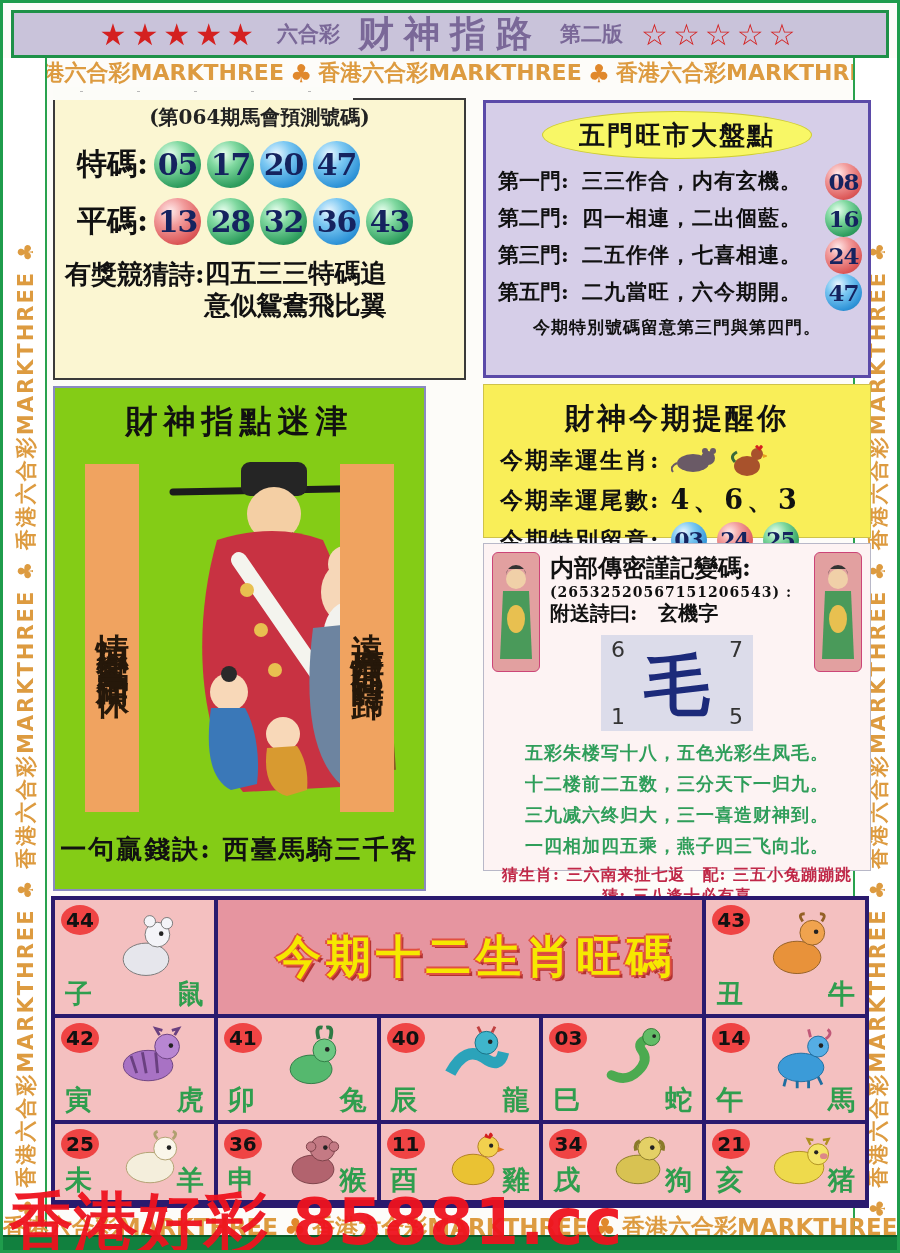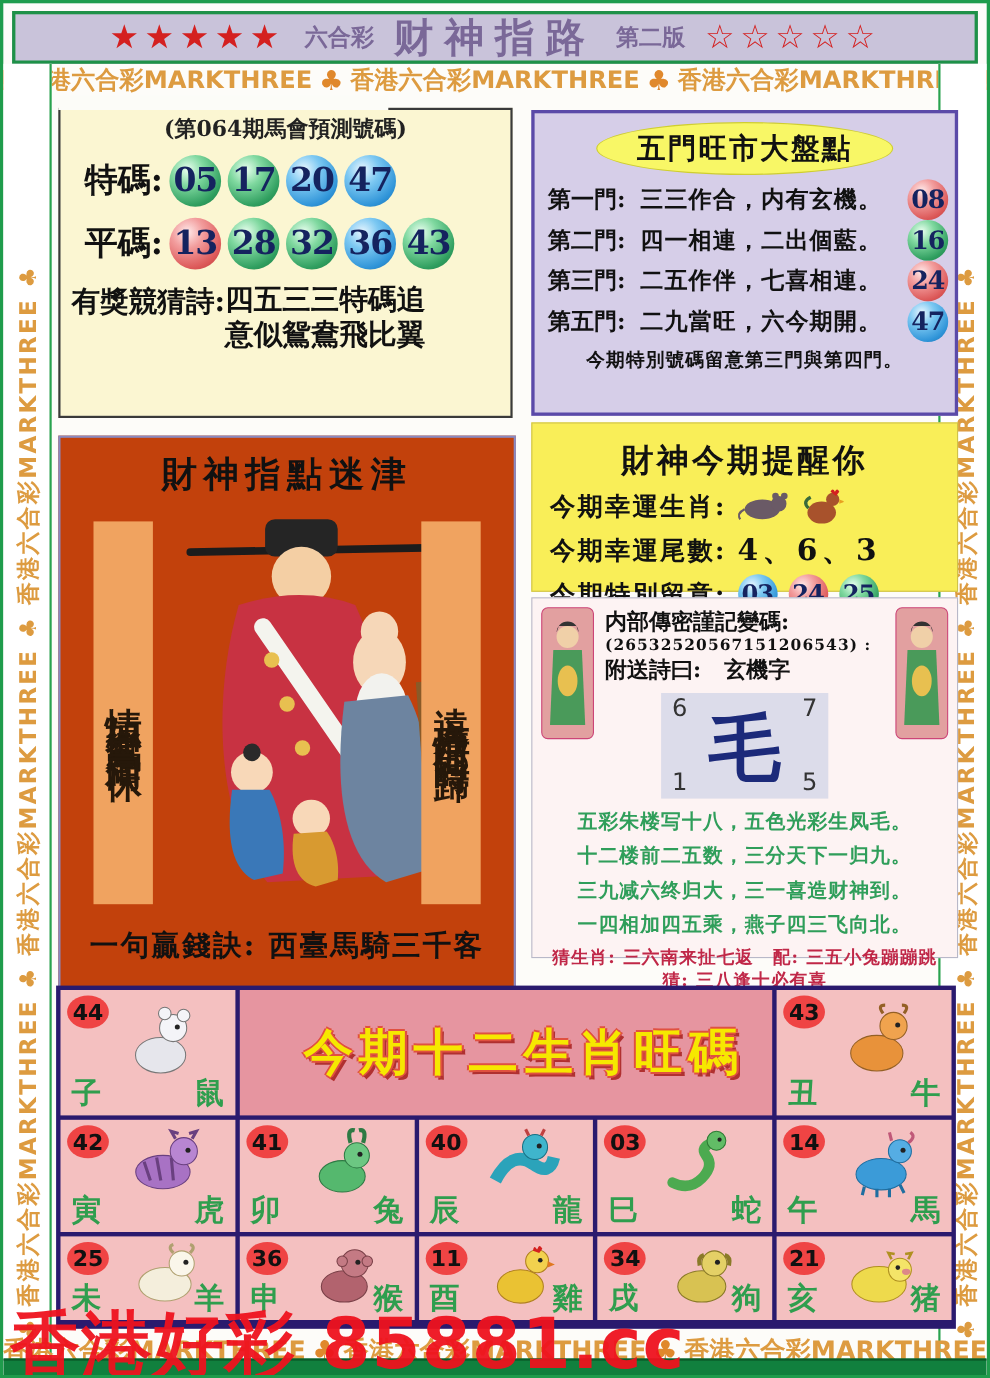--- a/index.html
+++ b/index.html
@@ -57,22 +57,22 @@
             background:#d6cee8;border:3px solid #5b4aa8;box-sizing:border-box;
             font-family:"DejaVu Serif",serif;}
   .five-oval{width:268px;height:46px;margin:8px auto 4px;background:#f8f766;
              border:1px solid #cfce30;border-radius:50%;display:flex;align-items:center;
              justify-content:center;font-size:26px;font-weight:bold;color:#111;letter-spacing:2px;}
   .fd-row{display:flex;align-items:center;margin:1px 6px 1px 12px;height:36px;}
   .fd-label{font-size:21px;font-weight:bold;color:#111;width:84px;flex:none;}
   .fd-text{font-size:21px;font-weight:bold;color:#111;flex:1;letter-spacing:1px;}
   .five-foot{text-align:center;font-size:17px;font-weight:bold;color:#111;margin-top:6px;letter-spacing:1px;}
   
-  .box-maze{position:absolute;left:50px;top:393px;width:416px;height:505px;
-            background:#c2410c;border:2px solid #8a8ac2;box-sizing:border-box;
+  .box-maze{position:absolute;left:50px;top:383px;width:373px;height:505px;
+            background:#84cc16;border:2px solid #8a8ac2;box-sizing:border-box;
             font-family:"DejaVu Serif",serif;}
   .maze-title{text-align:center;font-size:32px;font-weight:bold;color:#111;
               letter-spacing:6px;margin-top:12px;}
   .couplet{position:absolute;top:76px;width:54px;height:348px;background:#f0a360;
            display:flex;align-items:center;justify-content:center;
            writing-mode:vertical-rl;text-orientation:upright;
            font-size:33px;font-weight:bold;color:#26180a;letter-spacing:9px;}
   .cp-left{left:30px;}
   .cp-right{right:30px;}
   .deity{position:absolute;left:100px;top:52px;}
@@ -88,21 +88,21 @@
   .rem-label{font-size:23px;font-weight:bold;color:#111;flex:none;letter-spacing:2px;}
   .rem-val{font-size:27px;font-weight:bold;color:#111;letter-spacing:4px;}
   
   .box-sec{position:absolute;left:480px;top:540px;width:388px;height:328px;
            background:#fdf3f3;border:1px solid #b8b8c8;box-sizing:border-box;}
   .card{position:absolute;top:8px;width:46px;height:118px;background:#e2a0a0;
         border:1px solid #c47; border-radius:6px;}
   .card-left{left:8px;}
   .card-right{right:8px;}
   .sec-head{margin:8px 0 0 66px;text-align:left;color:#111;font-family:"DejaVu Serif",serif;}
-  .sec-l1{font-size:20px;font-weight:bold;}
+  .sec-l1{font-size:24px;font-weight:bold;}
   .sec-l2{font-size:14px;font-weight:bold;letter-spacing:1px;}
   .sec-l3{font-size:20px;font-weight:bold;}
   .sec-l3 .v{margin-left:14px;}
   .charbox{position:relative;width:152px;height:96px;background:#dcdcea;margin:8px auto 6px;}
   .cb-corner{position:absolute;font-size:22px;color:#333;font-weight:normal;}
   .cb-tl{left:10px;top:2px;} .cb-tr{right:10px;top:2px;}
   .cb-bl{left:10px;bottom:2px;} .cb-br{right:10px;bottom:2px;}
   .cb-char{position:absolute;left:0;right:0;top:6px;text-align:center;
            font-size:66px;font-weight:bold;color:#1c2a7a;font-family:"DejaVu Serif",serif;}
   .sec-poem{text-align:center;color:#2f9e5a;font-size:18px;font-weight:bold;

